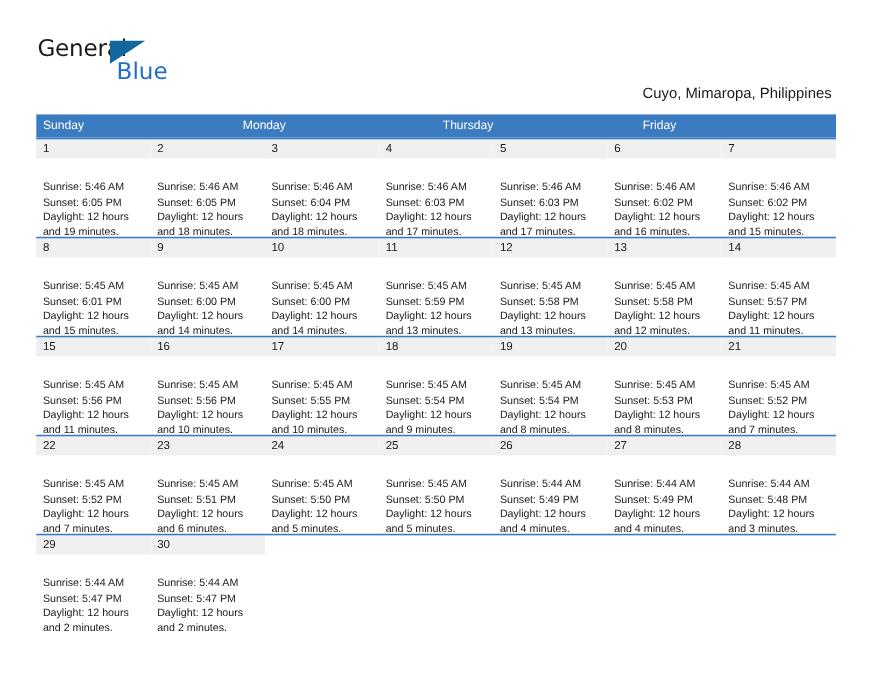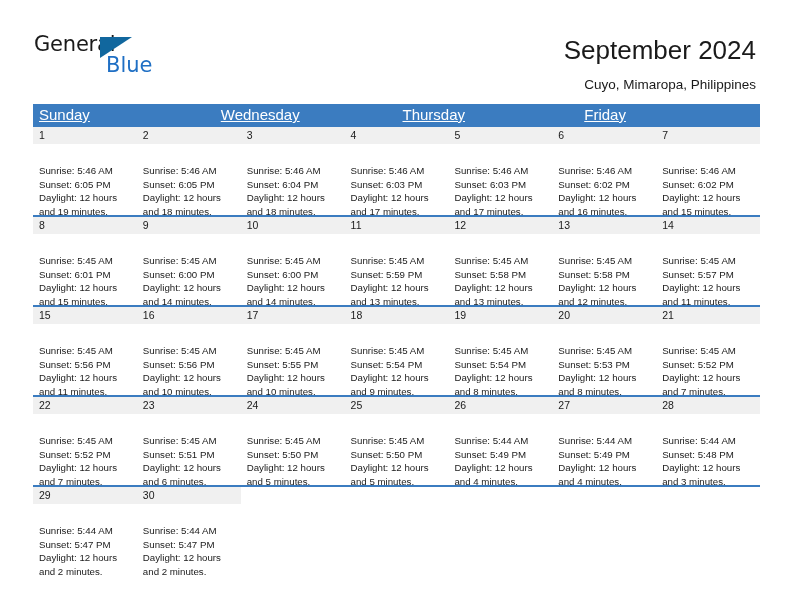--- a/index.html
+++ b/index.html
@@ -94,26 +94,25 @@
     width: 727px;
   }
   .dow-row {
     display: flex;
     background: #3b7cc0;
     height: 21px;
   }
   .dow {
     flex: 1 1 0;
     color: #ffffff;
-    font-size: 15px;
+    font-size: 11px;
     line-height: 21px;
     padding-left: 6px;
     white-space: nowrap;
     overflow: hidden;
-    text-decoration: underline;
   }
 
   .week {
     display: flex;
     border-top: 2px solid #3b7cc0;
     height: 90px;
   }
   .week.week-last { height: 84px; justify-content: space-between; }
 
   .cell {
@@ -145,28 +144,27 @@
 <body>
 
 <div class="page">
 
   <div class="header">
     <div class="logo">
       <span class="logo-general">General</span>
       <span class="logo-triangle"></span>
       <span class="logo-blue">Blue</span>
     </div>
-    <div class="title">September 2024</div>
     <div class="subtitle">Cuyo, Mimaropa, Philippines</div>
   </div>
 
   <div class="calendar">
     <div class="dow-row">
       <div class="dow">Sunday</div>
-      <div class="dow">Wednesday</div>
+      <div class="dow">Monday</div>
       <div class="dow">Thursday</div>
       <div class="dow">Friday</div>
     </div>
 
     <div class="week">
       <div class="cell">
           <div class="cell-daynum">1</div>
           <div class="cell-body">
             <div class="cell-line">Sunrise: 5:46 AM</div>
             <div class="cell-line">Sunset: 6:05 PM</div>

